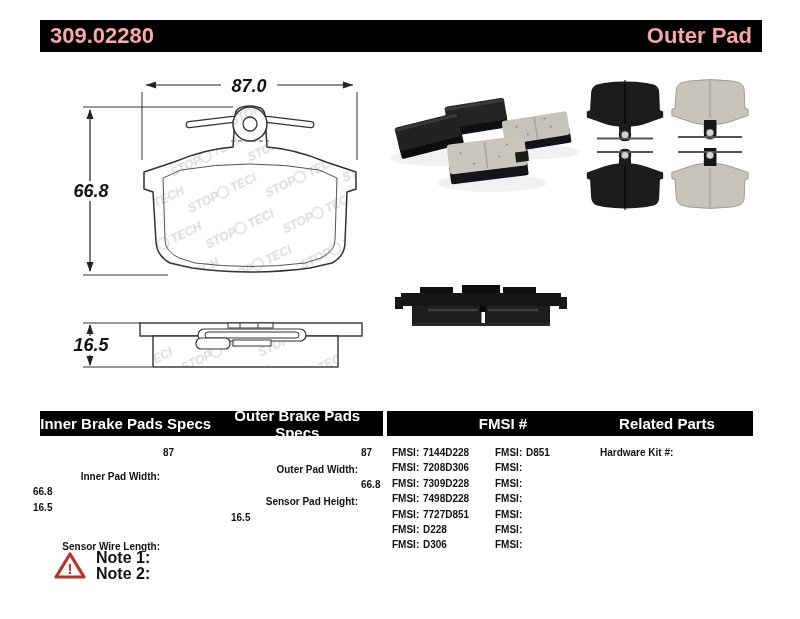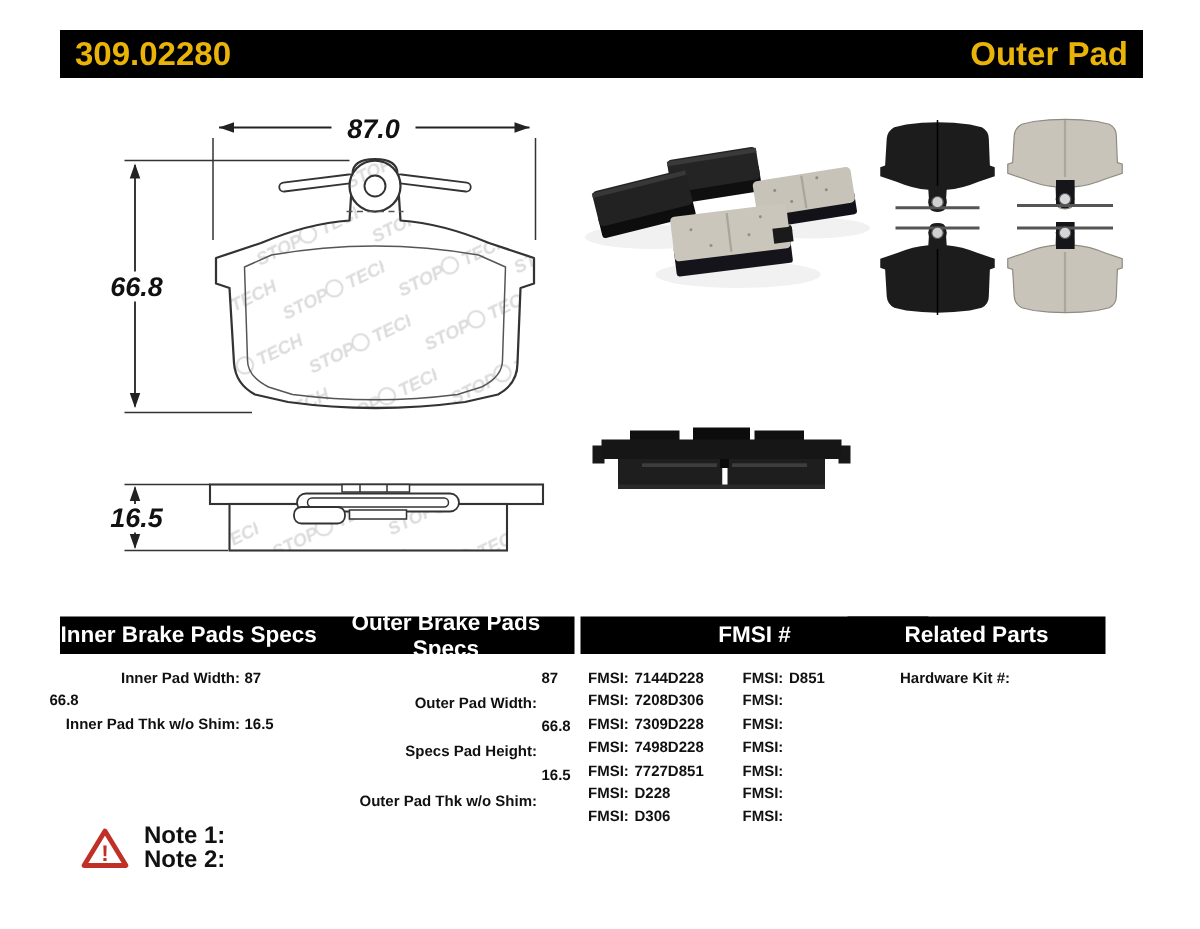--- a/index.html
+++ b/index.html
@@ -1,38 +1,38 @@
 <!DOCTYPE html>
 <html><head>
 <meta charset="utf-8">
 <style>
   html,body{margin:0;padding:0;background:#ffffff;}
   .page{position:relative;width:800px;height:619px;background:#ffffff;overflow:hidden;
         font-family:"Liberation Sans",sans-serif;color:#111;}
   .abs{position:absolute;}
   
-  .topbar{left:40px;top:20px;width:722px;height:32px;background:#000;color:#eab308;
+  .topbar{left:40px;top:20px;width:722px;height:32px;background:#000;color:#fca5a5;
           display:flex;justify-content:space-between;align-items:center;
           padding:0 10px;box-sizing:border-box;font-weight:bold;font-size:22px;}
   
   .art{left:0;top:0;width:800px;height:619px;}
   
   .hdr{top:411px;height:25px;background:#000;color:#fff;font-weight:bold;font-size:15px;
        display:flex;align-items:center;justify-content:center;box-sizing:border-box;}
   .hdr-pads{left:40px;width:343px;}
   .hdr-pads span{flex:1;text-align:center;}
   .hdr-fmsi{left:387px;width:232px;}
-  .hdr-related{left:565px;width:172px;}
+  .hdr-related{left:581px;width:172px;}
   
   .col{font-size:10px;font-weight:bold;line-height:15.4px;}
   .srow{display:flex;white-space:nowrap;}
   .lbl{display:inline-block;text-align:right;}
   .val{margin-left:3px;}
   .inner-col{left:30px;top:445px;}
-  .inner-col .lbl{width:130px;}
+  .inner-col .lbl{width:130px;margin-top:24px;}
   .outer-col{left:228px;top:445px;}
   .outer-col .lbl{width:130px;margin-top:17px;}
   .fmsi-col1{left:392px;top:445px;}
   .fmsi-col2{left:495px;top:445px;}
   .fmsi-lbl{display:inline-block;width:28px;text-align:left;}
   .related-col{left:600px;top:445px;}
   
   .note-tri{left:53px;top:551px;width:34px;height:30px;}
   .note-labels{left:96px;top:550px;font-size:16px;font-weight:bold;line-height:16px;}
 </style>
@@ -220,36 +220,38 @@
 
     <div class="abs col inner-col">
       <div class="srow">
           <span class="lbl">Inner Pad Width:</span>
           <span class="val">87</span>
         </div>
       <div class="srow">
           <span class="val">66.8</span>
         </div>
       <div class="srow">
-          <span class="lbl">Inner Pad Thk w/o Shim:</span>
           <span class="val">16.5</span>
+        </div>
+      <div class="srow">
+          <span class="lbl">Sensor Wire Length:</span>
+          <span class="val"></span>
         </div>
     </div>
 
     <div class="abs col outer-col">
       <div class="srow">
           <span class="lbl">Outer Pad Width:</span>
           <span class="val">87</span>
         </div>
       <div class="srow">
-          <span class="lbl">Specs Pad Height:</span>
+          <span class="lbl">Sensor Pad Height:</span>
           <span class="val">66.8</span>
         </div>
       <div class="srow">
-          <span class="lbl">Outer Pad Thk w/o Shim:</span>
           <span class="val">16.5</span>
         </div>
     </div>
 
     <div class="abs col fmsi-col1">
       <div class="srow">
           <span class="fmsi-lbl">FMSI:</span>
           <span class="val">7144D228</span>
         </div>
       <div class="srow">

